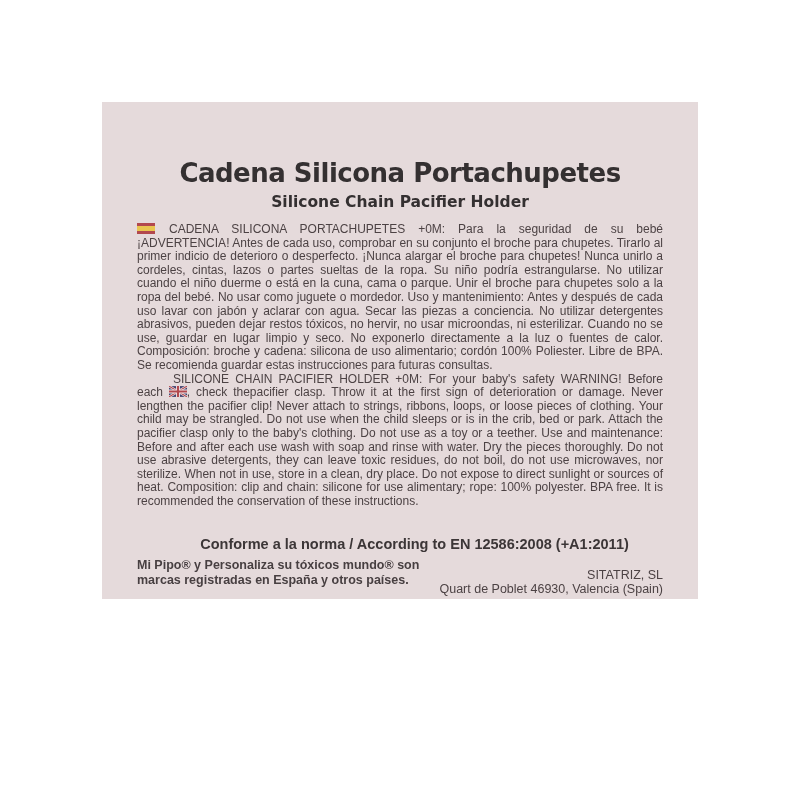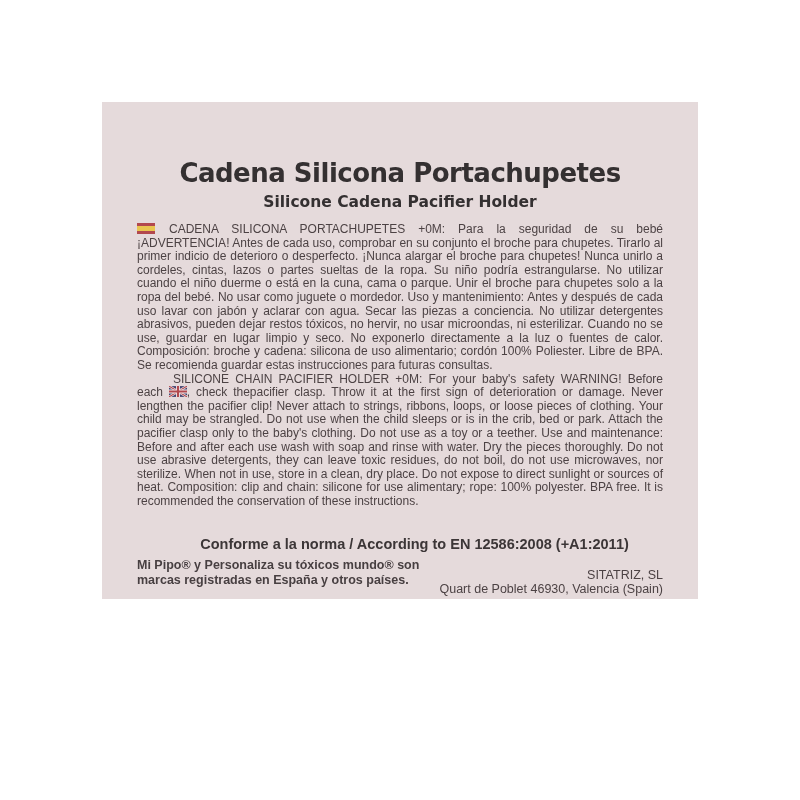--- a/index.html
+++ b/index.html
@@ -124,21 +124,21 @@
     color: #4c4244;
   }
 </style>
 </head>
 <body>
 
 <div class="canvas">
   <div class="product-label">
 
     <h1 class="title">Cadena Silicona Portachupetes</h1>
-    <h2 class="subtitle">Silicone Cadena Pacifier Holder</h2>
+    <h2 class="subtitle">Silicone Chain Pacifier Holder</h2>
 
     <div class="body-text">
       <p class="para-es"><span class="flag flag-es"></span><span>CADENA SILICONA PORTACHUPETES +0M: Para la seguridad de su bebé ¡ADVERTENCIA! Antes de cada uso, comprobar en su conjunto el broche para chupetes. Tirarlo al primer indicio de deterioro o desperfecto. ¡Nunca alargar el broche para chupetes! Nunca unirlo a cordeles, cintas, lazos o partes sueltas de la ropa. Su niño podría estrangularse. No utilizar cuando el niño duerme o está en la cuna, cama o parque. Unir el broche para chupetes solo a la ropa del bebé. No usar como juguete o mordedor. Uso y mantenimiento: Antes y después de cada uso lavar con jabón y aclarar con agua. Secar las piezas a conciencia. No utilizar detergentes abrasivos, pueden dejar restos tóxicos, no hervir, no usar microondas, ni esterilizar. Cuando no se use, guardar en lugar limpio y seco. No exponerlo directamente a la luz o fuentes de calor. Composición: broche y cadena: silicona de uso alimentario; cordón 100% Poliester. Libre de BPA. Se recomienda guardar estas instrucciones para futuras consultas.</span></p>
       <p class="para-en"><span>SILICONE CHAIN PACIFIER HOLDER +0M: For your baby's safety WARNING! Before each </span><span class="flag flag-uk"><svg viewBox="0 0 60 36" xmlns="http://www.w3.org/2000/svg">
               <rect width="60" height="36" fill="#44436f"></rect>
               <path d="M0,0 L60,36 M60,0 L0,36" stroke="#efe7e8" stroke-width="8"></path>
               <path d="M0,0 L60,36 M60,0 L0,36" stroke="#b2484e" stroke-width="3.6"></path>
               <path d="M30,0 V36 M0,18 H60" stroke="#efe7e8" stroke-width="13"></path>
               <path d="M30,0 V36 M0,18 H60" stroke="#b2484e" stroke-width="7"></path>
             </svg></span><span>, check thepacifier clasp. Throw it at the first sign of deterioration or damage. Never lengthen the pacifier clip! Never attach to strings, ribbons, loops, or loose pieces of clothing. Your child may be strangled. Do not use when the child sleeps or is in the crib, bed or park. Attach the pacifier clasp only to the baby's clothing. Do not use as a toy or a teether. Use and maintenance: Before and after each use wash with soap and rinse with water. Dry the pieces thoroughly. Do not use abrasive detergents, they can leave toxic residues, do not boil, do not use microwaves, nor sterilize. When not in use, store in a clean, dry place. Do not expose to direct sunlight or sources of heat. Composition: clip and chain: silicone for use alimentary; rope: 100% polyester. BPA free. It is recommended the conservation of these instructions.</span></p>

